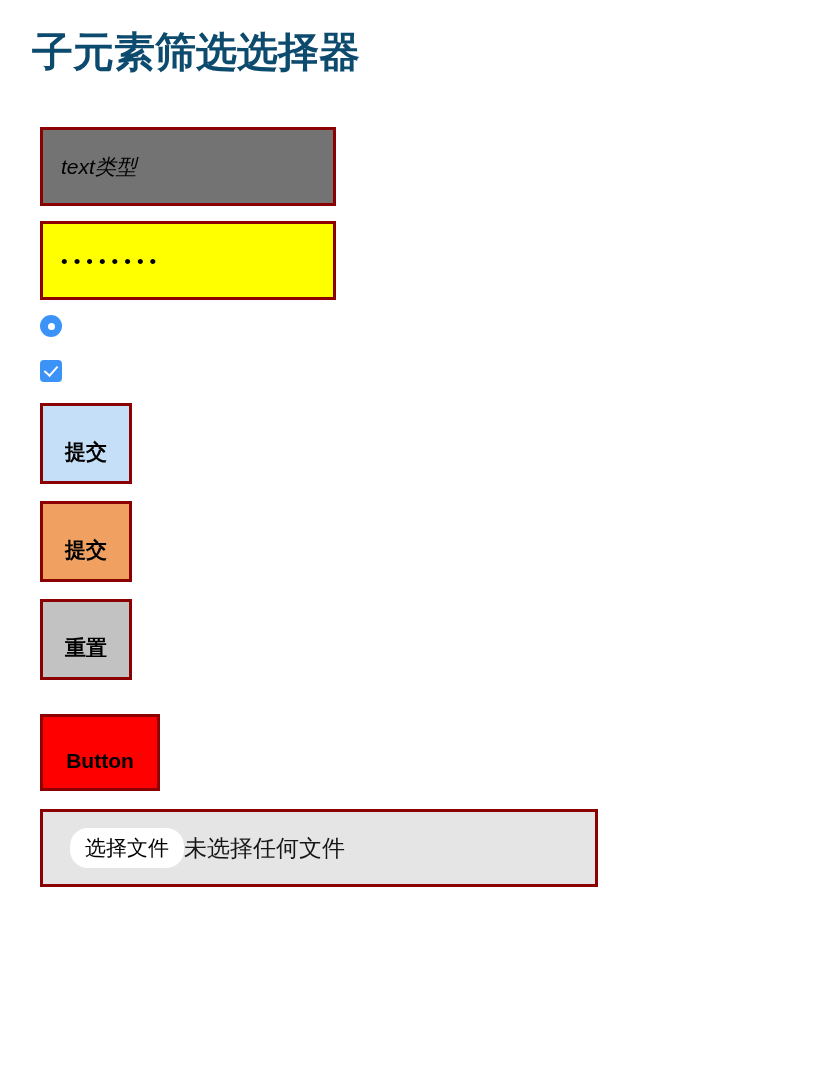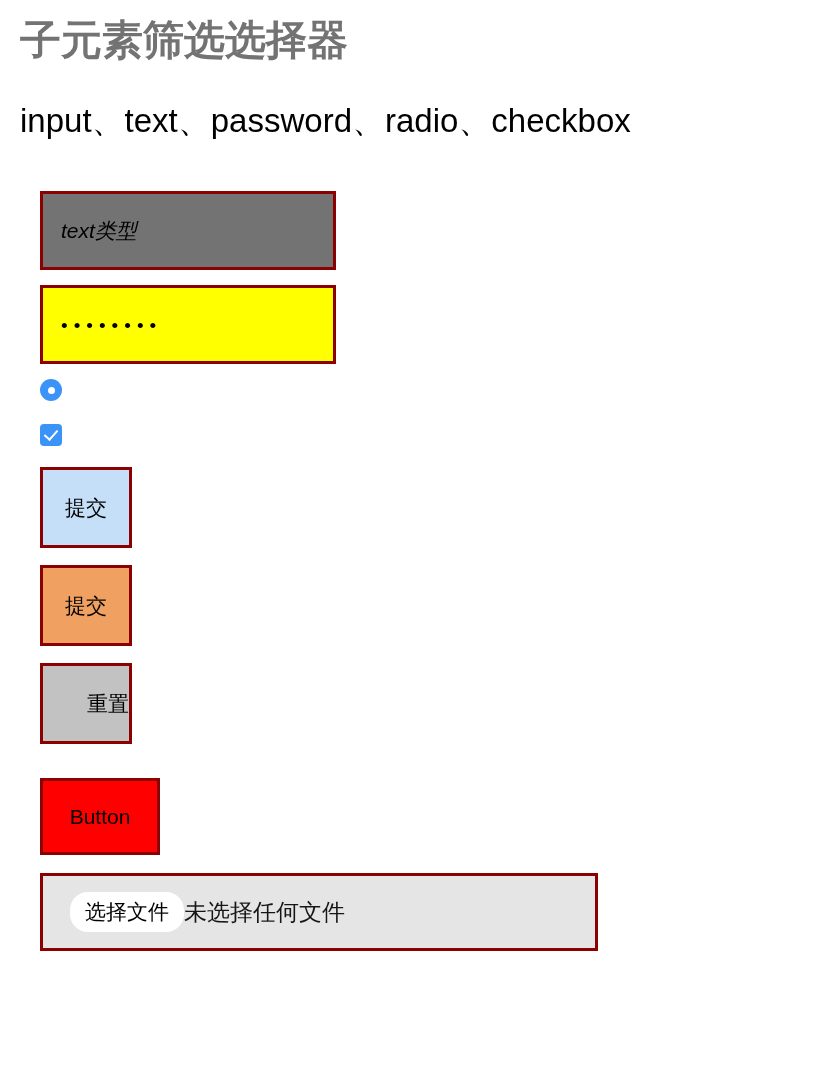--- a/index.html
+++ b/index.html
@@ -20,27 +20,27 @@
   .page {
     position: relative;
     width: 832px;
     height: 1084px;
     box-sizing: border-box;
     padding: 0 20px;
   }
 
   
   .page-title {
-    margin: 0;
+    margin: 12px;
     padding-top: 16px;
     font-size: 41px;
     line-height: 49px;
     font-weight: bold;
     letter-spacing: 0px;
-    color: #737373;
+    color: #0c4a6e;
   }
 
   .type-line {
     margin: 0;
     font-size: 33px;
     line-height: 40px;
     font-weight: normal;
     color: #000;
     white-space: nowrap;
   }
@@ -131,26 +131,27 @@
     display: block;
     box-sizing: border-box;
     width: 92px;
     height: 81px;
     border: 3px solid #8b0000;
     font-family: "Liberation Sans", "DejaVu Sans", sans-serif;
     font-size: 21px;
     line-height: 75px;
     text-align: center;
     color: #000;
-    padding: 0;
+    padding: 8px;
     cursor: pointer;
+    font-weight: bold;
   }
   .btn-submit { background: #c5dff8; margin-top: 21px; }
   .btn-image  { background: #f0a061; margin-top: 17px; }
-  .btn-reset  { background: #c2c2c2; margin-top: 17px; text-align: right; }
+  .btn-reset  { background: #c2c2c2; margin-top: 17px; }
   .btn-button {
     background: #ff0000;
     margin-top: 34px;
     width: 120px;
     height: 77px;
     line-height: 71px;
     font-size: 21px;
     color: #000;
   }
 
@@ -185,21 +186,20 @@
     white-space: nowrap;
   }
 </style>
 </head>
 <body>
 
 <div class="page">
 
   <h1 class="page-title">子元素筛选选择器</h1>
 
-  <p class="type-line first">input、text、password、radio、checkbox</p>
 
 
   <div class="form-area">
 
     <div class="field-row">
       <input class="txt-field" type="text" value="text类型" style="">
     </div>
 
     <div class="field-row">
       <div class="pwd-field"><span class="pwd-dots">••••••••</span></div>

